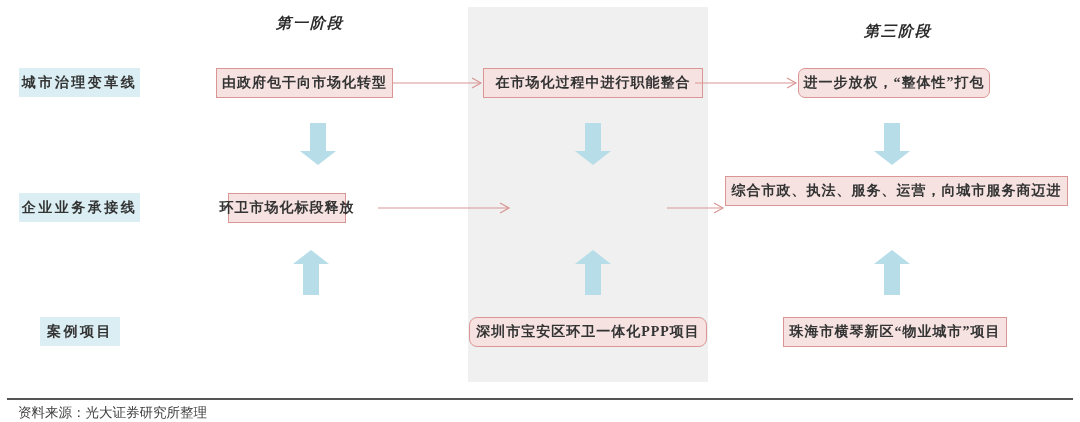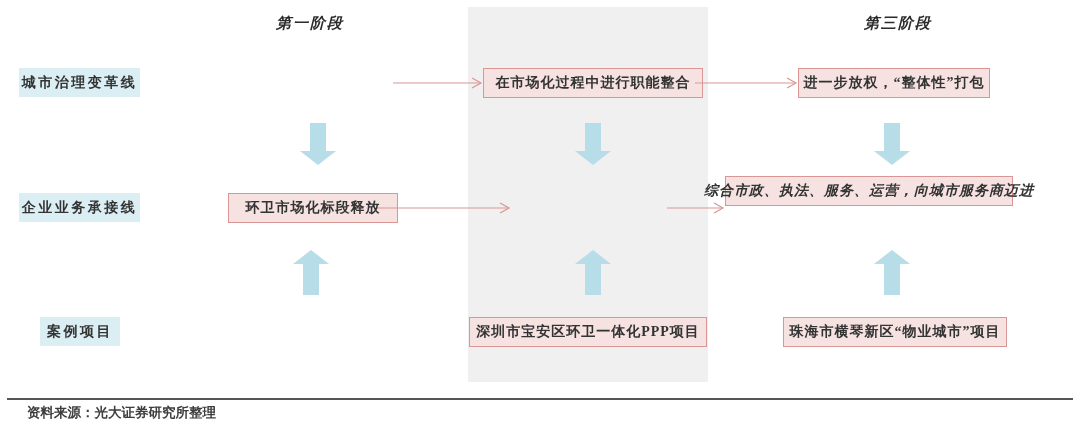--- a/index.html
+++ b/index.html
@@ -86,48 +86,49 @@
   .blk-arrow.up .stem { top: 14px; height: 31px; }
   .connector { position: absolute; overflow: visible; }
   .source-divider {
     position: absolute;
     left: 7px; top: 398px;
     width: 1066px; height: 2px;
     background: #555555;
   }
   .source-text {
     position: absolute;
-    left: 27px; top: 404px;
+    left: 18px; top: 404px;
     font-family: "Liberation Sans", sans-serif;
-    font-weight: 700;
+    font-weight: 400;
     font-size: 13.5px;
     color: #3d3d3d;
   }
 </style>
 </head>
 <body>
 
 <div class="canvas">
 
   <div class="stage-band"></div>
 
   <div class="stage-header" style="left:240px;width:140px;">第一阶段</div>
-  <div class="stage-header" style="left:828px;width:140px;">第三阶段</div>
+  <div class="stage-header" style="left:828px;width:140px;margin-top:8px;">第三阶段</div>
 
   <div class="lane-label" style="left:19px;top:68px;width:121px;">城市治理变革线</div>
   <div class="lane-label" style="left:19px;top:193px;width:121px;">企业业务承接线</div>
   <div class="lane-label" style="left:40px;top:317px;width:80px;font-family:Liberation Serif, serif;">案例项目</div>
 
+  <div class="flow-box" style="left:216px;top:68px;width:177px;">由政府包干向市场化转型</div>
   <div class="flow-box" style="left:483px;top:68px;width:220px;">在市场化过程中进行职能整合</div>
-  <div class="flow-box" style="left:798px;top:68px;width:192px;">进一步放权，“整体性”打包</div>
+  <div class="flow-box" style="left:798px;top:68px;width:192px;border-radius:7px;">进一步放权，“整体性”打包</div>
 
-  <div class="flow-box" style="left:228px;top:193px;width:170px;">环卫市场化标段释放</div>
-  <div class="flow-box" style="left:725px;top:176px;width:288px;font-style:italic;">综合市政、执法、服务、运营，向城市服务商迈进</div>
+  <div class="flow-box" style="left:228px;top:193px;width:118px;">环卫市场化标段释放</div>
+  <div class="flow-box" style="left:725px;top:176px;width:343px;">综合市政、执法、服务、运营，向城市服务商迈进</div>
 
-  <div class="flow-box" style="left:469px;top:317px;width:238px;">深圳市宝安区环卫一体化PPP项目</div>
+  <div class="flow-box" style="left:469px;top:317px;width:238px;border-radius:8px;">深圳市宝安区环卫一体化PPP项目</div>
   <div class="flow-box" style="left:783px;top:317px;width:224px;">珠海市横琴新区“物业城市”项目</div>
 
   <div class="blk-arrow down" style="left:300px;top:123px;">
     <div class="stem"></div>
     <div class="head"></div>
   </div>
   <div class="blk-arrow down" style="left:575px;top:123px;">
     <div class="stem"></div>
     <div class="head"></div>
   </div>

